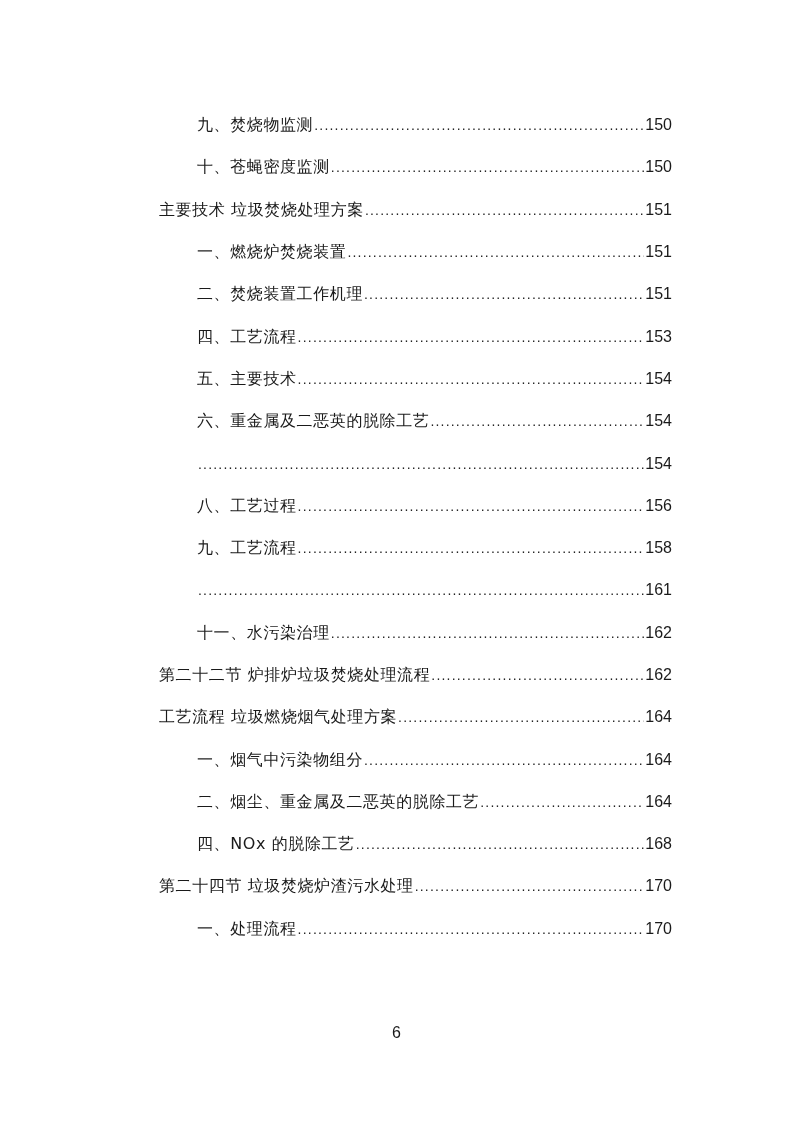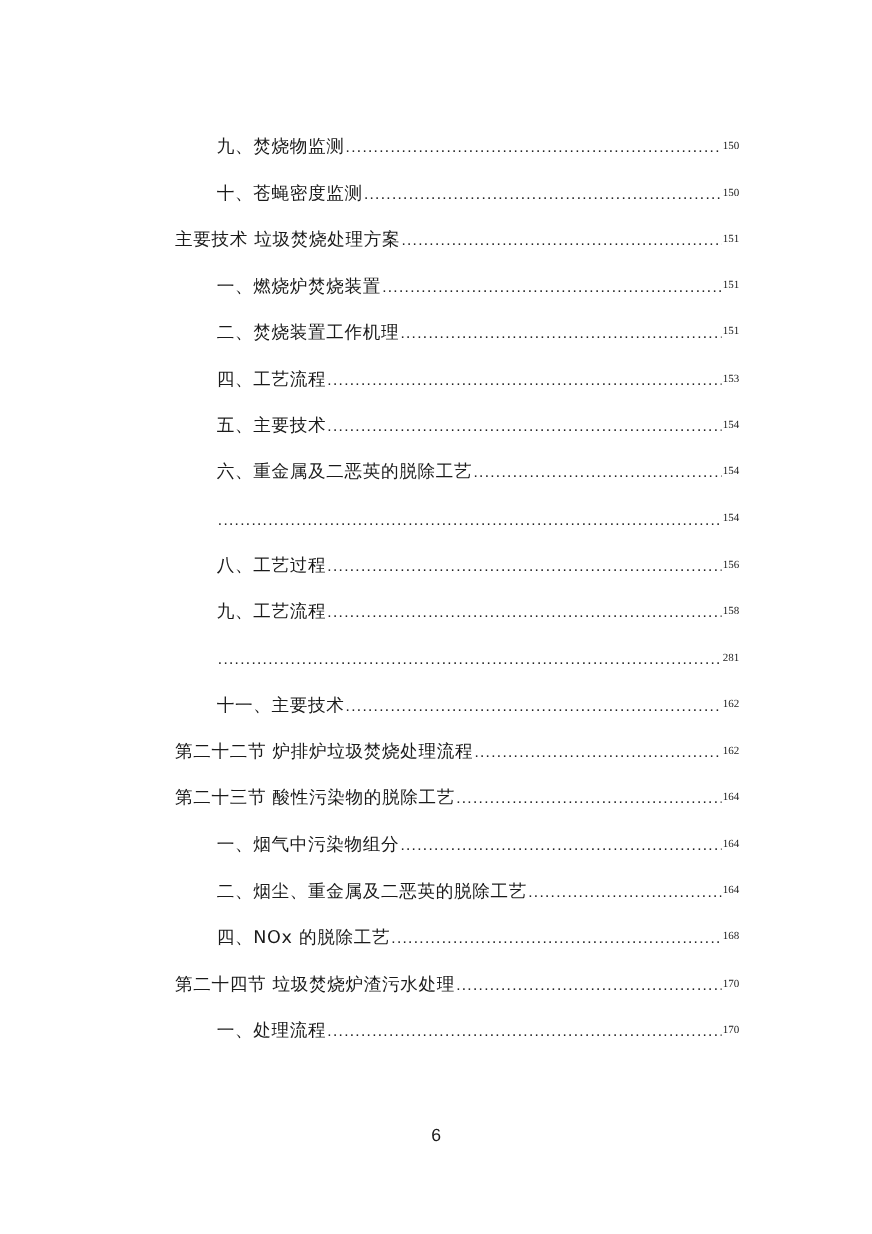--- a/index.html
+++ b/index.html
@@ -5,35 +5,35 @@
   html, body { margin: 0; padding: 0; background: #ffffff; }
   body {
     width: 793px; height: 1122px; position: relative; overflow: hidden;
     font-family: "DejaVu Sans", "Liberation Sans", sans-serif;
     color: #1a1a1a;
   }
   .toc {
     position: absolute; left: 159px; top: 104px; width: 513px;
   }
   .toc-row {
-    display: flex; align-items: flex-end; height: 42.3px;
+    display: flex; align-items: center; height: 42.3px;
     font-size: 16px; line-height: 26px; white-space: nowrap;
   }
   .toc-row.level-2 { padding-left: 38px; }
   .toc-row .label { flex: 0 0 auto; letter-spacing: 0.6px; }
   .toc-row .leader {
     flex: 1 1 auto; overflow: hidden; margin: 0 1px;
     font-family: "Liberation Sans", sans-serif; font-size: 14px;
     letter-spacing: 1.2px; color: #222;
   }
   .toc-row .leader::before {
     content: "..................................................................................................................................................................................................";
   }
   .toc-row .page {
-    flex: 0 0 auto; font-family: Liberation Serif, serif; font-size: 10px;
+    flex: 0 0 auto; font-family: Liberation Sans, sans-serif; font-size: 16px;
   }
   .page-number {
     position: absolute; left: 0; width: 793px; top: 1024px; text-align: center;
     font-family: "Liberation Sans", sans-serif; font-size: 16px;
   }
 </style>
 </head>
 <body>
 
 <div class="toc">
@@ -86,34 +86,34 @@
     <span class="leader"></span>
     <span class="page">156</span>
   </div>
   <div class="toc-row level-2">
     <span class="label">九、工艺流程</span>
     <span class="leader"></span>
     <span class="page">158</span>
   </div>
   <div class="toc-row level-2">
     <span class="leader"></span>
-    <span class="page">281</span>
+    <span class="page">161</span>
   </div>
   <div class="toc-row level-2">
-    <span class="label">十一、主要技术</span>
+    <span class="label">十一、水污染治理</span>
     <span class="leader"></span>
     <span class="page">162</span>
   </div>
   <div class="toc-row level-1">
     <span class="label">第二十二节  炉排炉垃圾焚烧处理流程</span>
     <span class="leader"></span>
     <span class="page">162</span>
   </div>
   <div class="toc-row level-1">
-    <span class="label">第二十三节  酸性污染物的脱除工艺</span>
+    <span class="label">工艺流程  垃圾燃烧烟气处理方案</span>
     <span class="leader"></span>
     <span class="page">164</span>
   </div>
   <div class="toc-row level-2">
     <span class="label">一、烟气中污染物组分</span>
     <span class="leader"></span>
     <span class="page">164</span>
   </div>
   <div class="toc-row level-2">
     <span class="label">二、烟尘、重金属及二恶英的脱除工艺</span>

